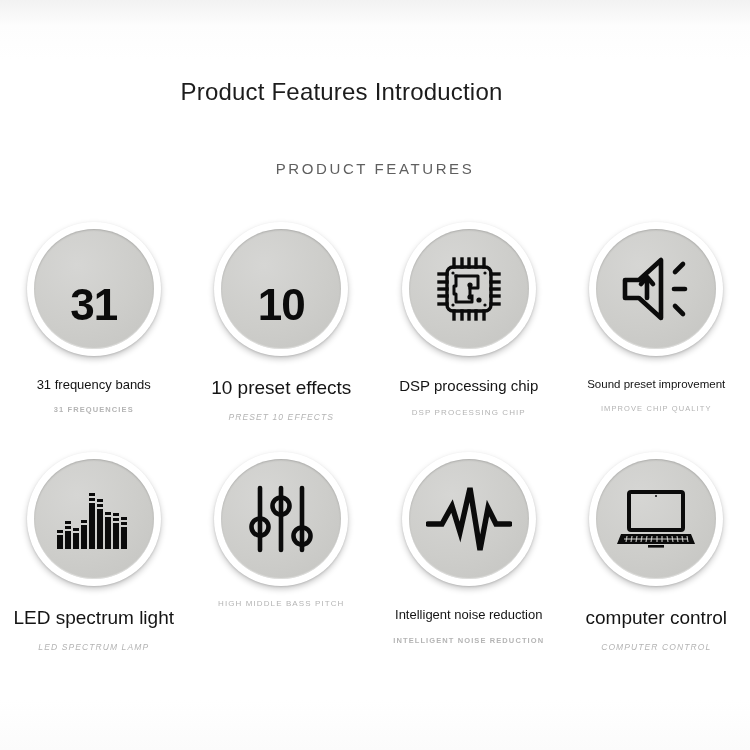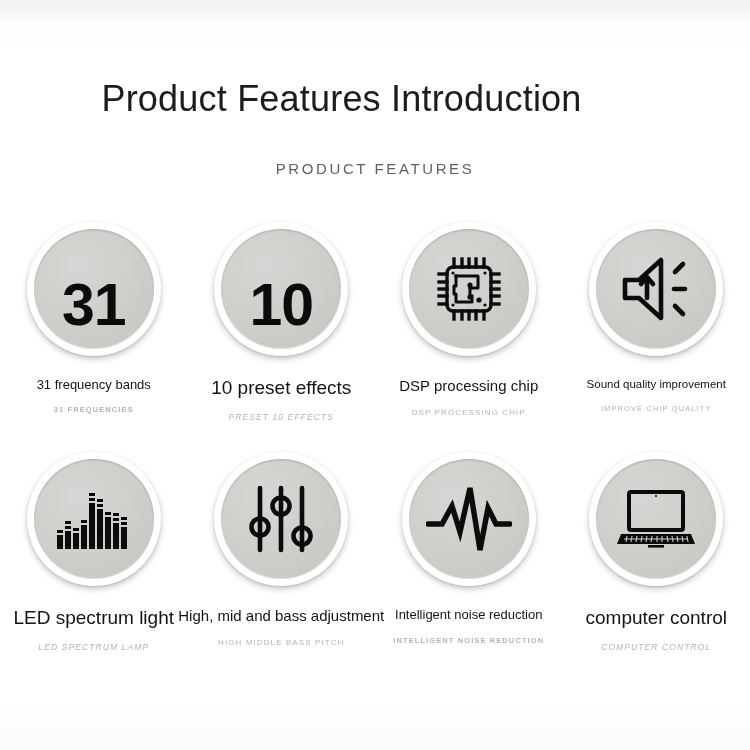--- a/index.html
+++ b/index.html
@@ -22,21 +22,21 @@
     background: linear-gradient(180deg, #f2f2f2 0px, #fdfdfd 26px, #ffffff 60px, #ffffff 700px, #fbfbfb 750px);
   }
 
   
   .title {
     position: absolute;
     top: 78px;
     left: 0;
     width: 683px;
     text-align: center;
-    font-size: 36px;
+    font-size: 24px;
     font-weight: 400;
     letter-spacing: 0.2px;
     color: #1c1c1c;
     white-space: nowrap;
   }
   .subtitle {
     position: absolute;
     top: 160px;
     left: 0;
     width: 750px;
@@ -102,21 +102,21 @@
   .disc-inner {
     position: relative;
     z-index: 2;
     width: 120px;
     height: 120px;
     display: flex;
     align-items: center;
     justify-content: center;
   }
   .disc-num {
-    font-size: 59px;
+    font-size: 44px;
     font-weight: 700;
     color: #0b0b0b;
     letter-spacing: -1px;
     line-height: 1;
     font-family: "Liberation Sans", sans-serif;
     margin-top: 32px;
   }
   .disc-icon svg { display: block; }
 
   
@@ -241,21 +241,21 @@
                   <path d="M30 44 V24"></path>
                   <path d="M24 30 L30 23 L36 30"></path>
                   <path d="M58 18 L66 10"></path>
                   <path d="M57 35 H68"></path>
                   <path d="M58 52 L66 60"></path>
                 </g>
               </svg>
             </span>
           </div>
         </div>
-        <div class="label">Sound quality improvement</div>
+        <div class="label">Sound preset improvement</div>
         <div class="sublabel">IMPROVE CHIP QUALITY</div>
       </div>
     </div>
 
     <div class="row row2">
 
       <div class="cell s-lg">
         <div class="disc">
           <div class="disc-inner">
             <span class="disc-icon">
@@ -312,21 +312,20 @@
                   <line x1="34" y1="6" x2="34" y2="68"></line>
                   <line x1="55" y1="6" x2="55" y2="68"></line>
                   <circle cx="13" cy="45" r="8.5" fill="none"></circle>
                   <circle cx="34" cy="24" r="8.5" fill="none"></circle>
                   <circle cx="55" cy="54" r="8.5" fill="none"></circle>
                 </g>
               </svg>
             </span>
           </div>
         </div>
-        <div class="label">High, mid and bass adjustment</div>
         <div class="sublabel">HIGH MIDDLE BASS PITCH</div>
       </div>
 
       <div class="cell s-sm">
         <div class="disc">
           <div class="disc-inner">
             <span class="disc-icon">
               <svg width="86" height="66" viewBox="0 0 86 66">
                 <polyline points="2,38 16,38 26,20 34,46 44,2 54,64 62,22 70,38 84,38" fill="none" stroke="#0b0b0b" stroke-width="5.4" stroke-linejoin="miter" stroke-linecap="round"></polyline>
               </svg>

